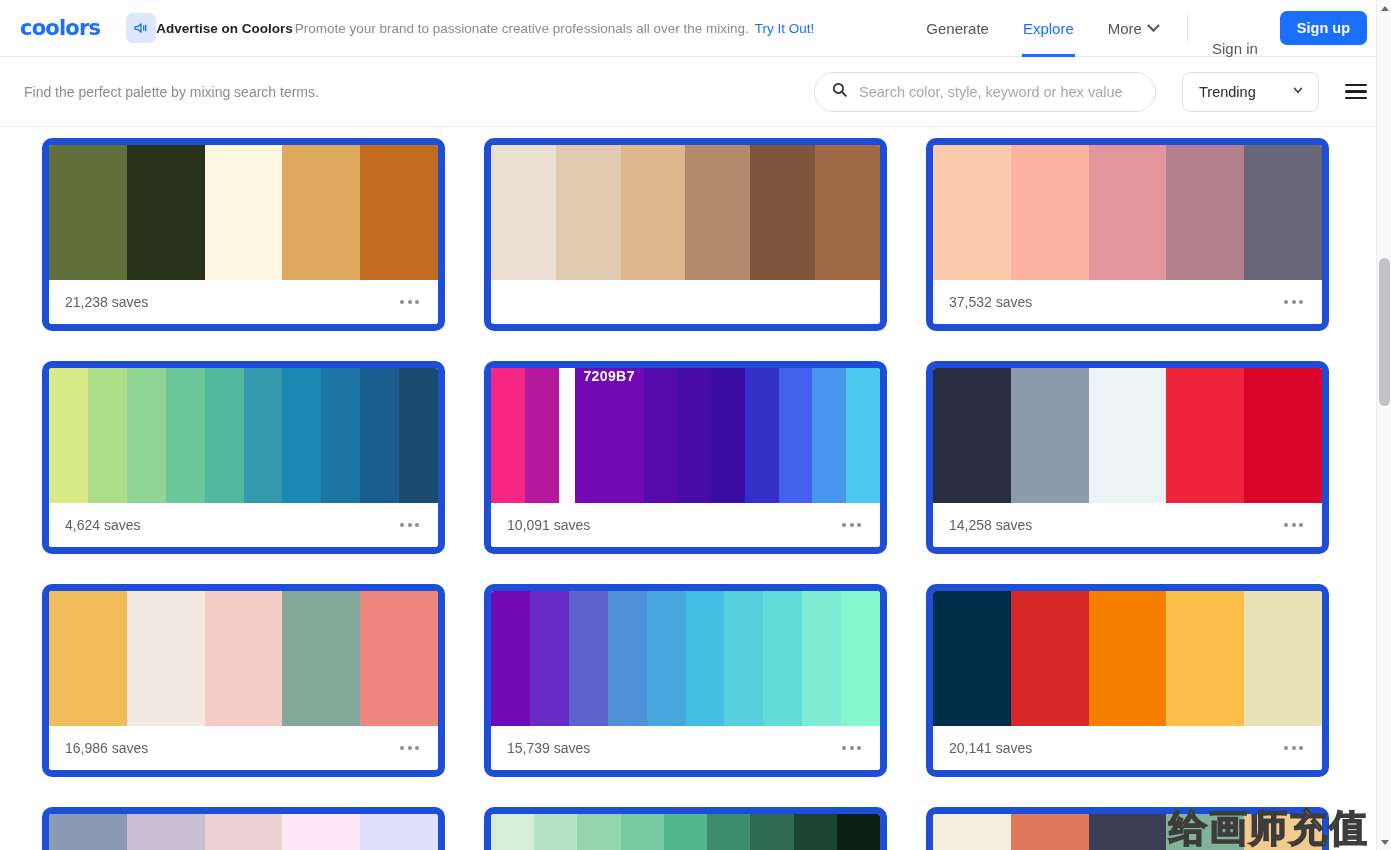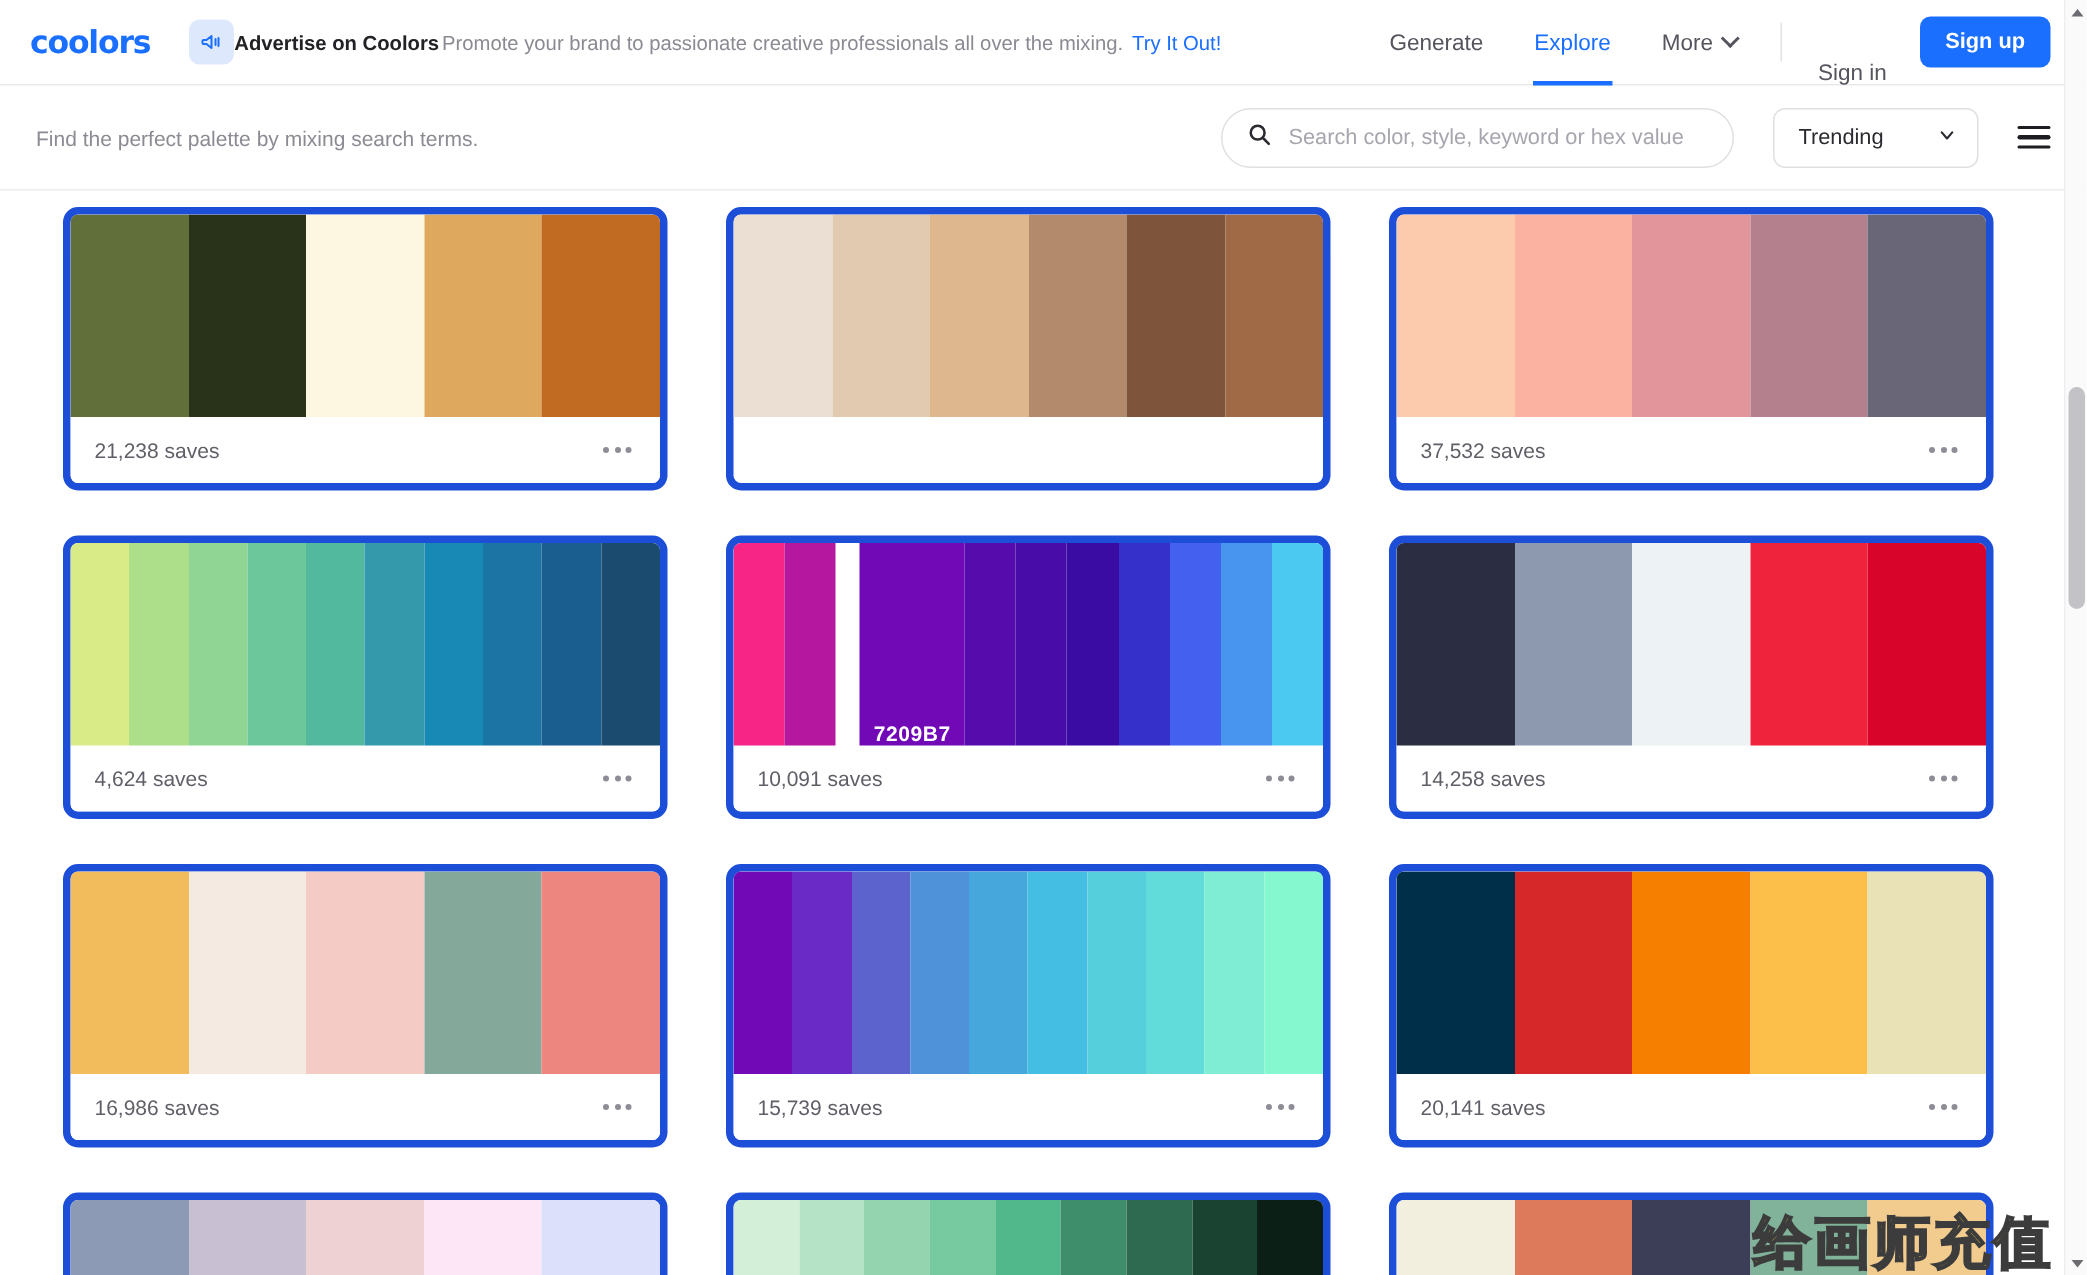--- a/index.html
+++ b/index.html
@@ -144,30 +144,30 @@
     padding: 10px 42px 0 42px;
   }
   .grid {
     display: grid;
     grid-template-columns: repeat(3, 403px);
     column-gap: 39px;
     row-gap: 30px;
     width: 1247px;
   }
   .card {
-    border: 5px solid #1d4ed8;
+    border: 7px solid #1d4ed8;
     border-radius: 10px;
     overflow: hidden;
     background: #fff;
     display: flex;
     flex-direction: column;
   }
   .swatches { display: flex; height: 135px; width: 100%; }
   .sw { flex: 1 1 0; position: relative; cursor: pointer; }
-  .sw.wide { flex: 2.05 1 0; display: flex; align-items: flex-end; justify-content: center; margin-left: 16px; }
+  .sw.wide { flex: 2.05 1 0; display: flex; align-items: flex-start; justify-content: center; margin-left: 16px; }
   .sw .hex {
     font-size: 14px;
     font-weight: 700;
     color: #ffffff;
     letter-spacing: 0.4px;
     font-family: "Liberation Sans", sans-serif;
     user-select: none;
   }
   .card-foot {
     height: 44px;

